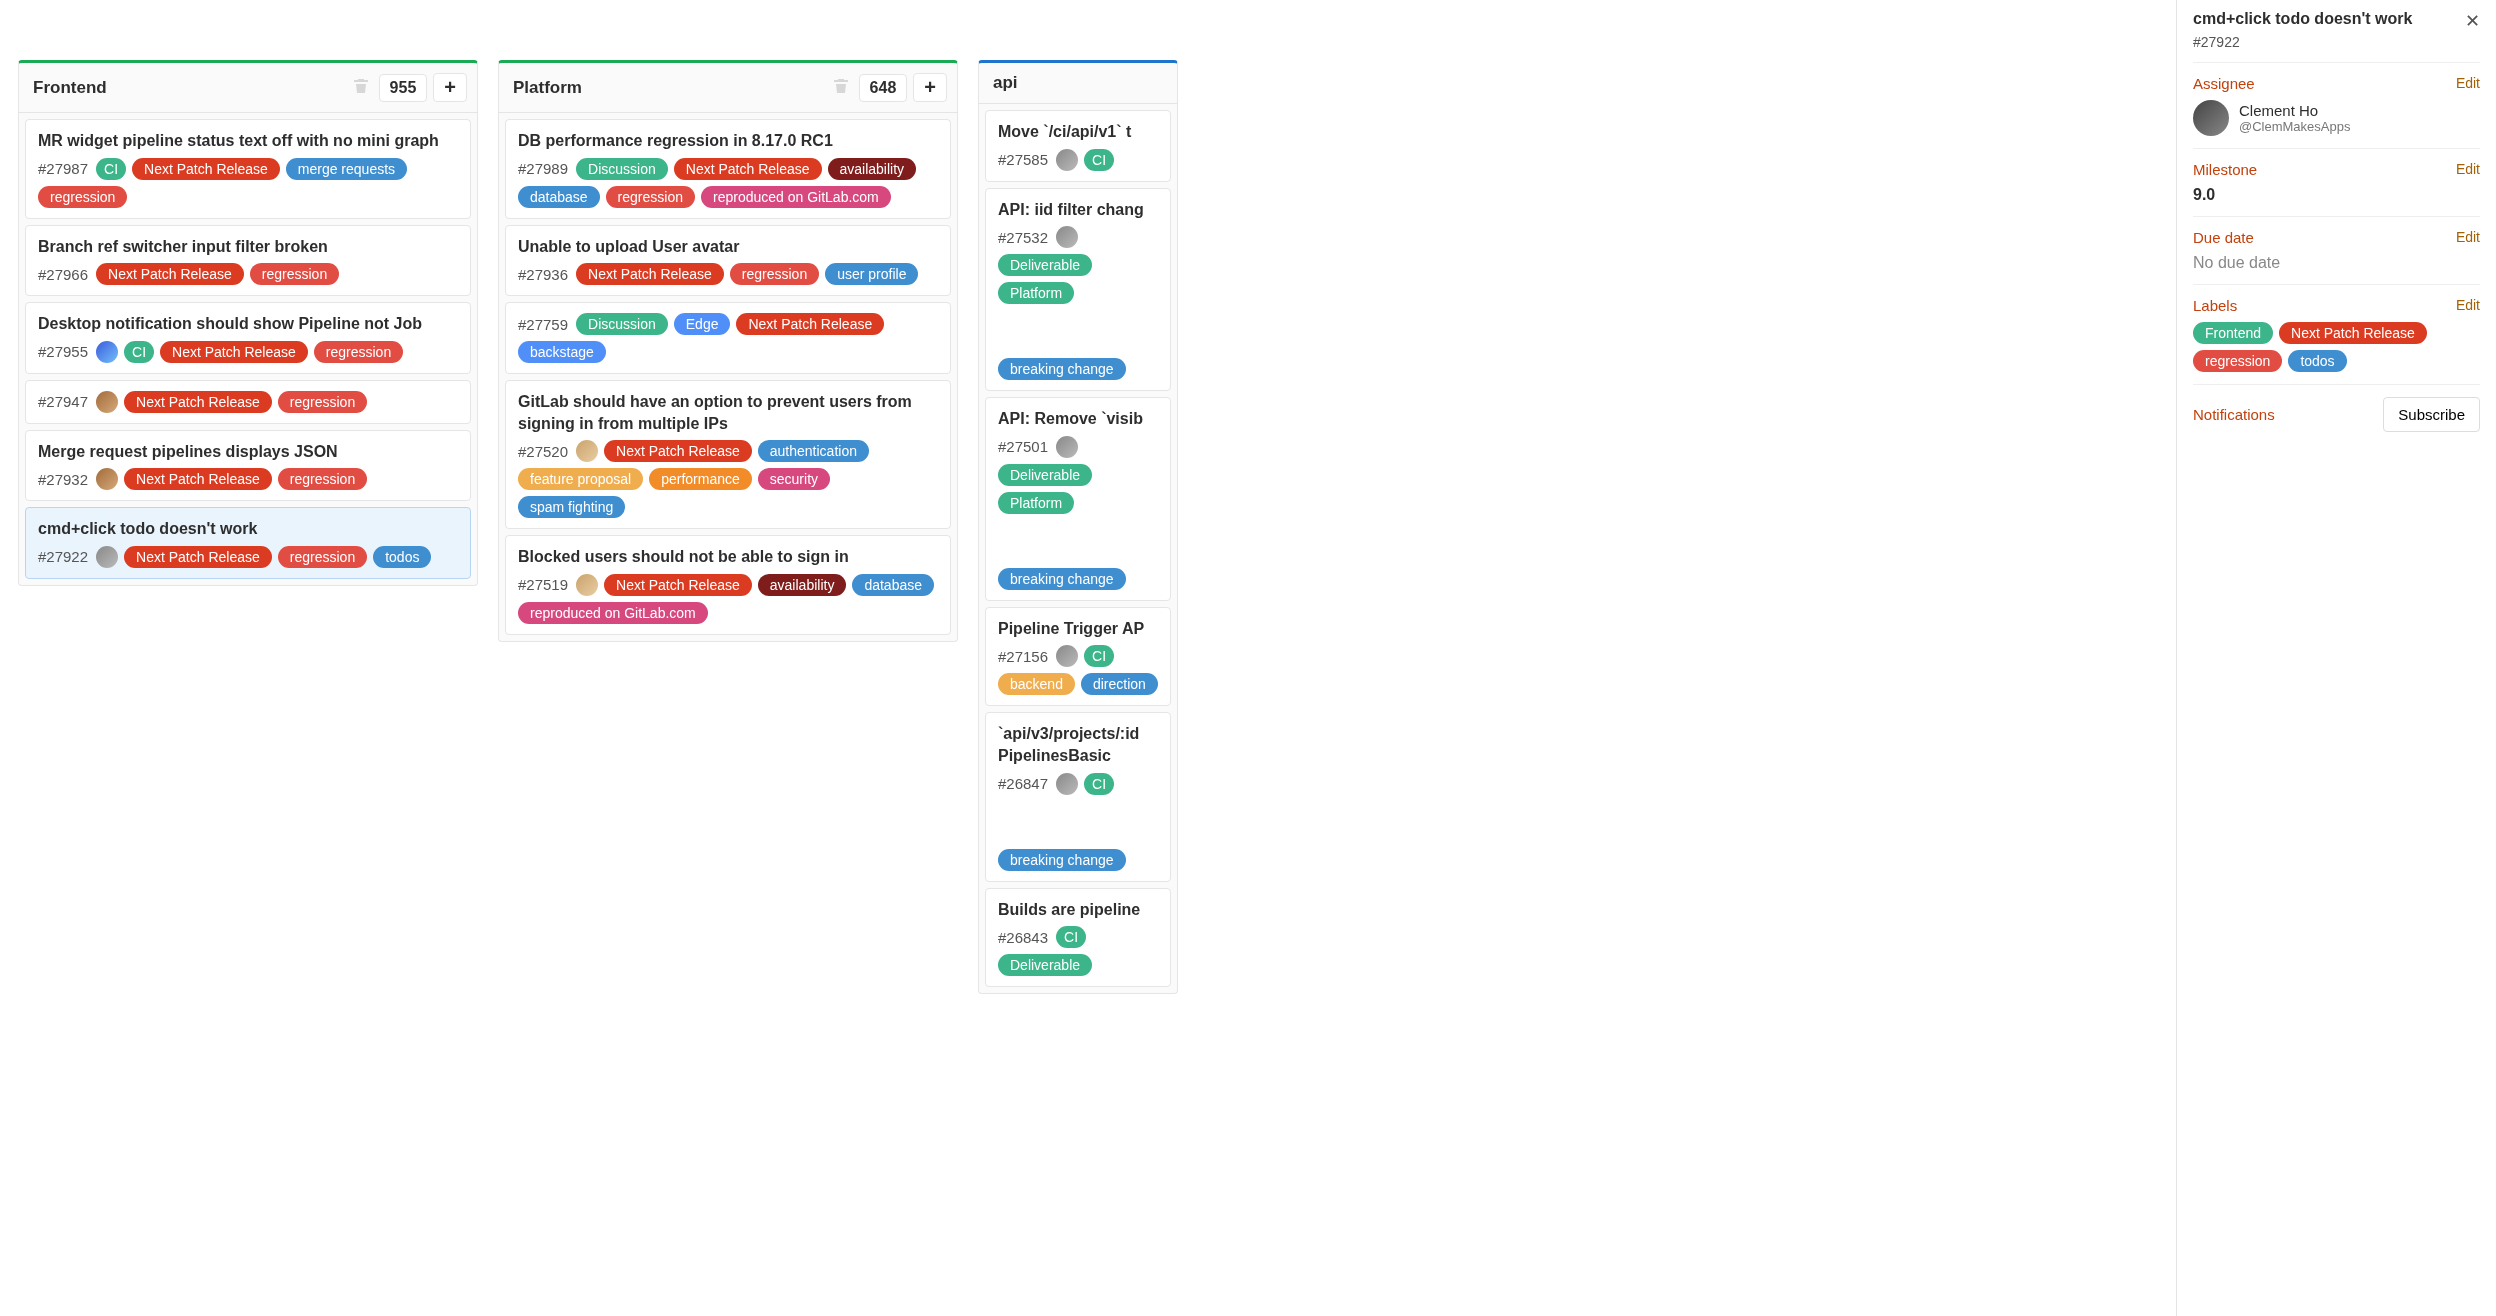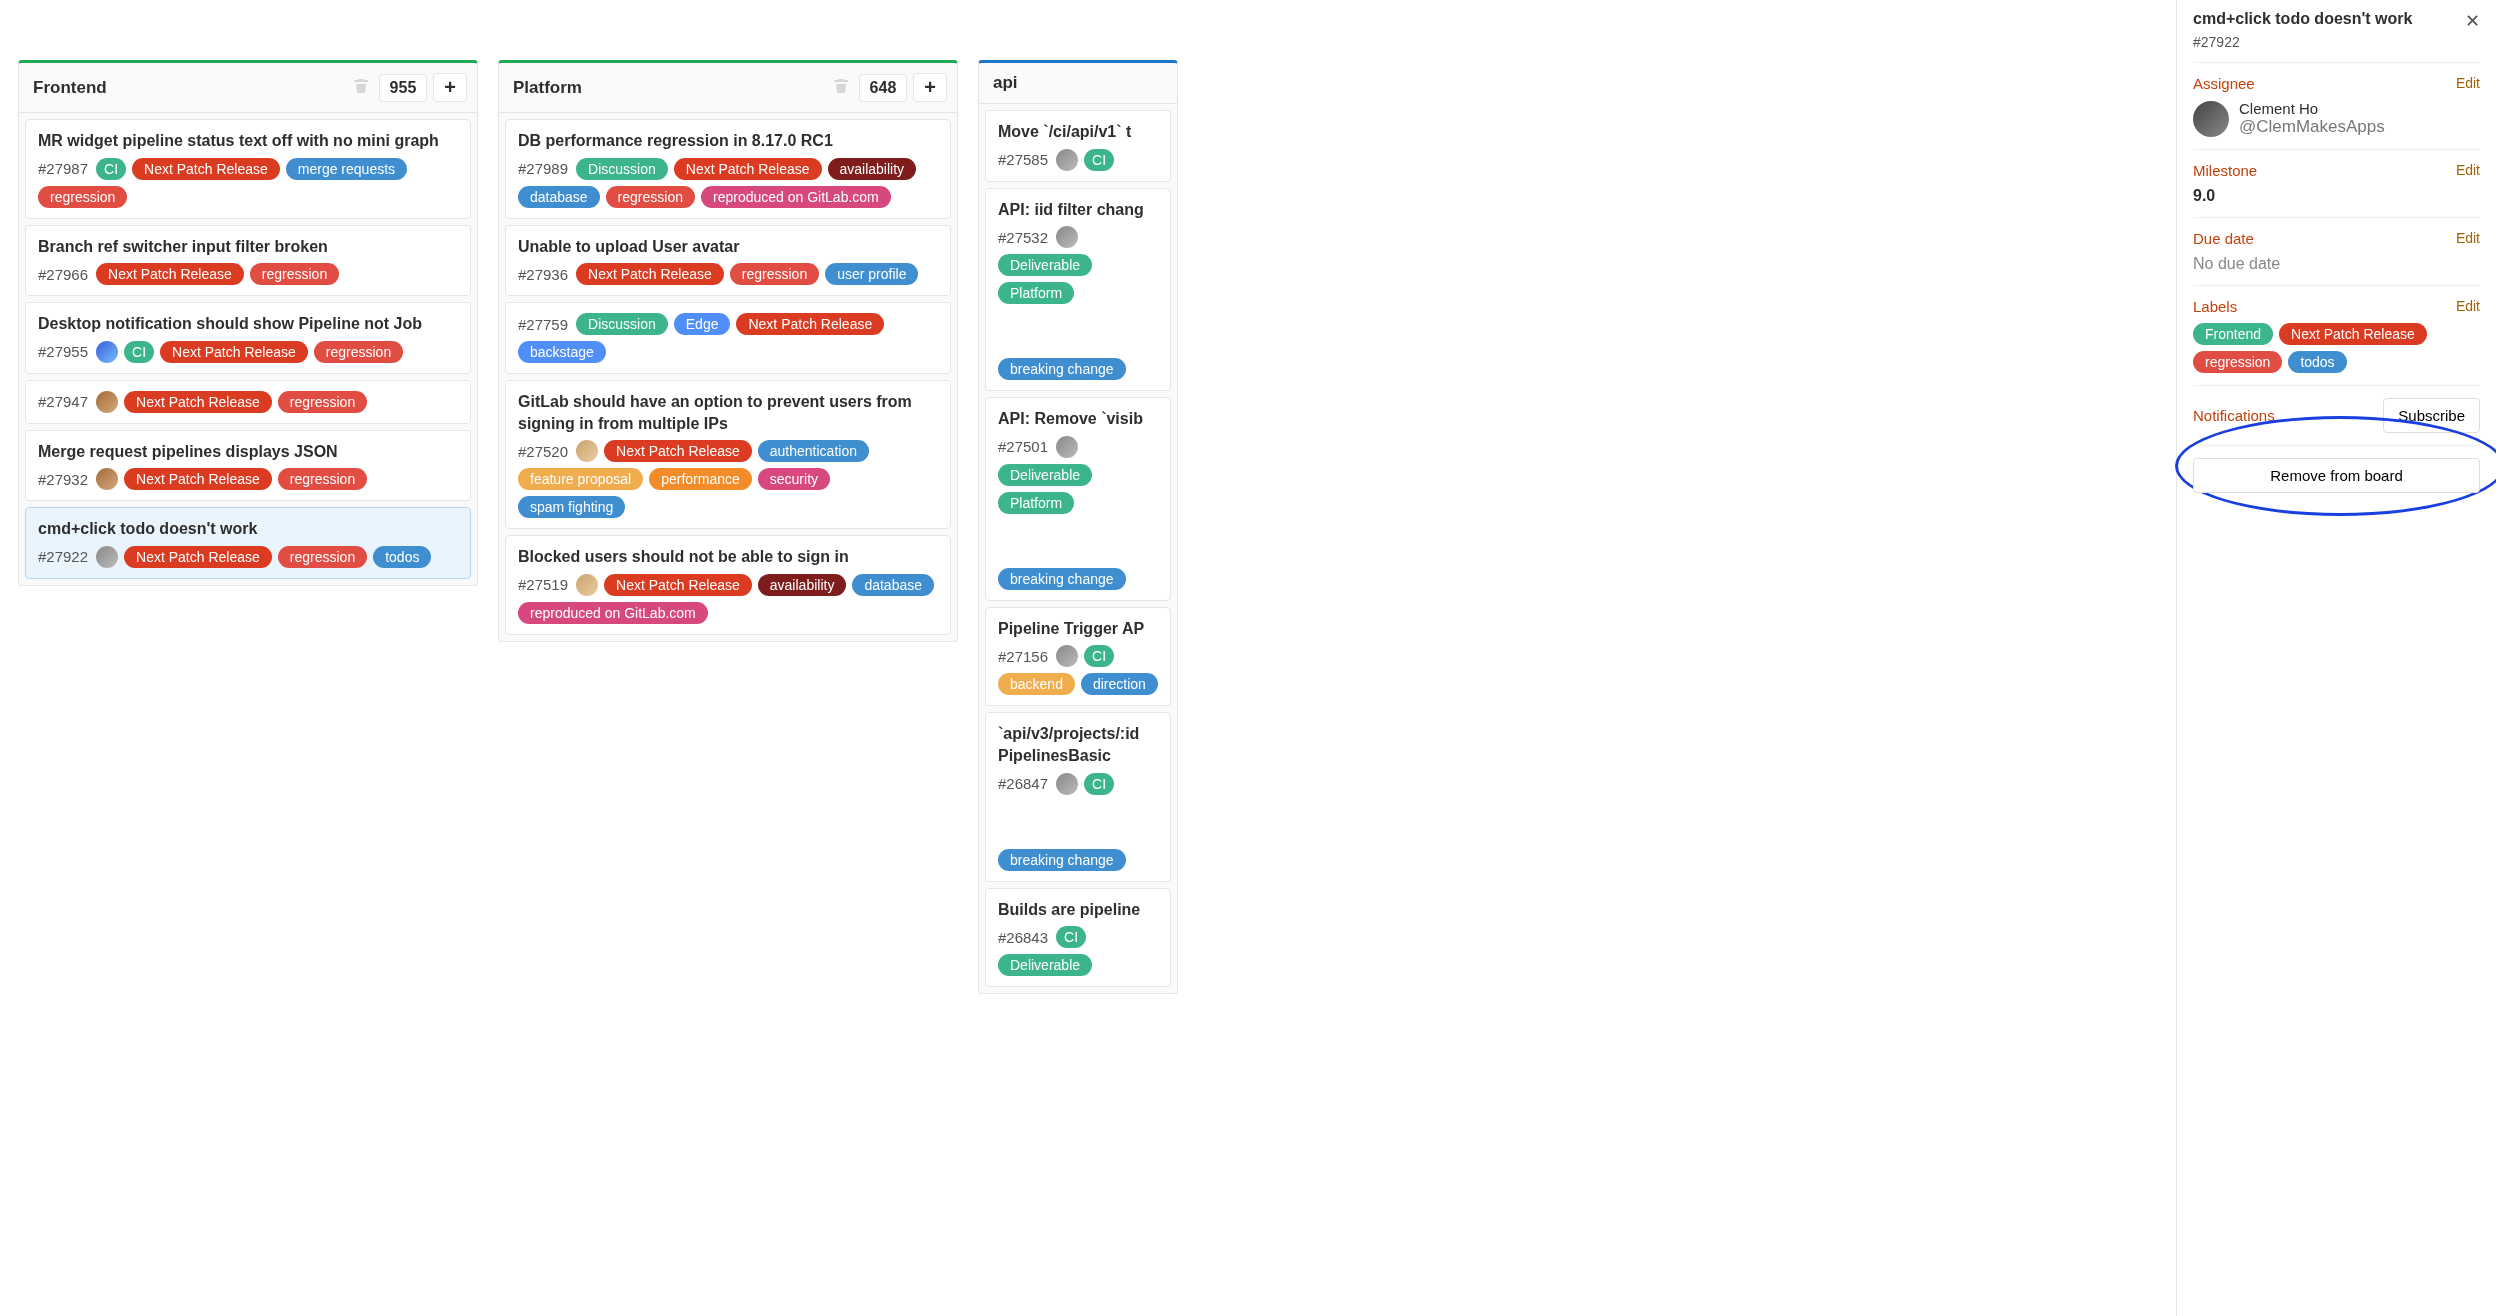--- a/index.html
+++ b/index.html
@@ -191,21 +191,21 @@
   .sb-assignee {
     display: flex;
     align-items: center;
     gap: 10px;
   }
   .sb-avatar {
     width: 36px; height: 36px; border-radius: 50%;
     background: linear-gradient(135deg,#444,#888);
   }
   .sb-name { font-weight: 400; font-size: 15px; }
-  .sb-handle { color: #777; font-size: 17px; }
+  .sb-handle { color: #777; font-size: 13px; }
   .sb-value { font-size: 16px; font-weight: 700; }
   .sb-value.muted { font-weight: 400; color: #888; }
   .sb-labels { display: flex; flex-wrap: wrap; gap: 6px; }
   .sb-notif-row {
     display: flex; justify-content: space-between; align-items: center;
   }
   .subscribe-btn,
   .remove-btn {
     border: 1px solid #ddd;
     background: #fff;
@@ -493,17 +493,13 @@
       </div>
   </div>
 
   <div class="sb-block">
     <div class="sb-notif-row">
       <span class="sb-block-label">Notifications</span>
       <button class="subscribe-btn">Subscribe</button>
     </div>
   </div>
 
-  <div class="sb-block remove-wrap">
-    <div class="highlight-ellipse"></div>
-    <button class="remove-btn">Remove from board</button>
-  </div>
 </div>
 
 </body></html>

